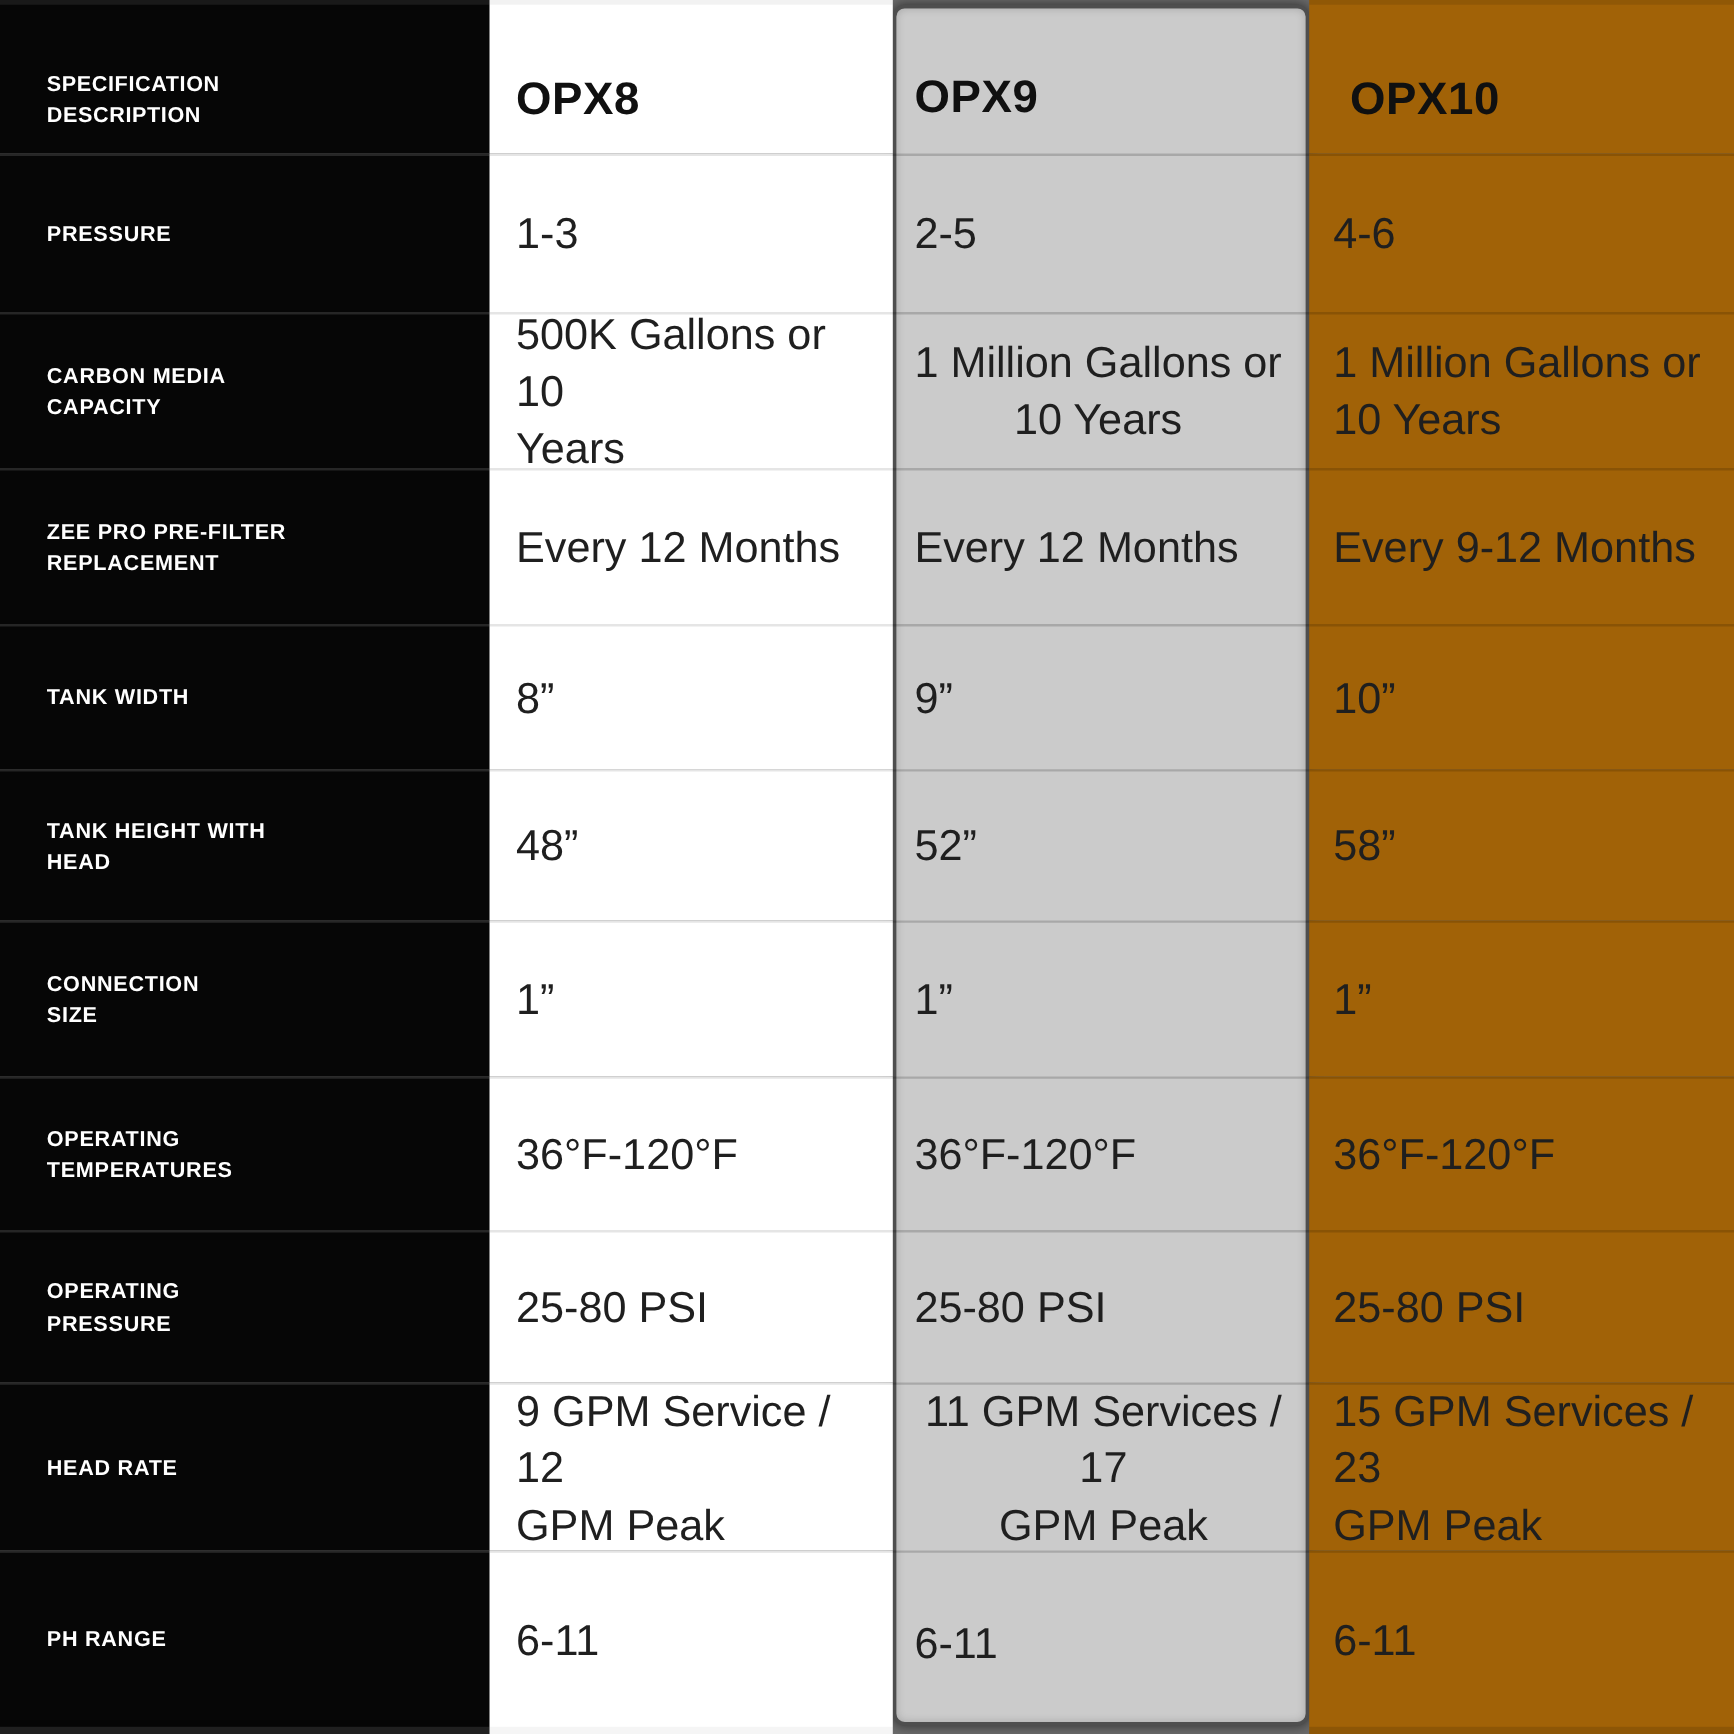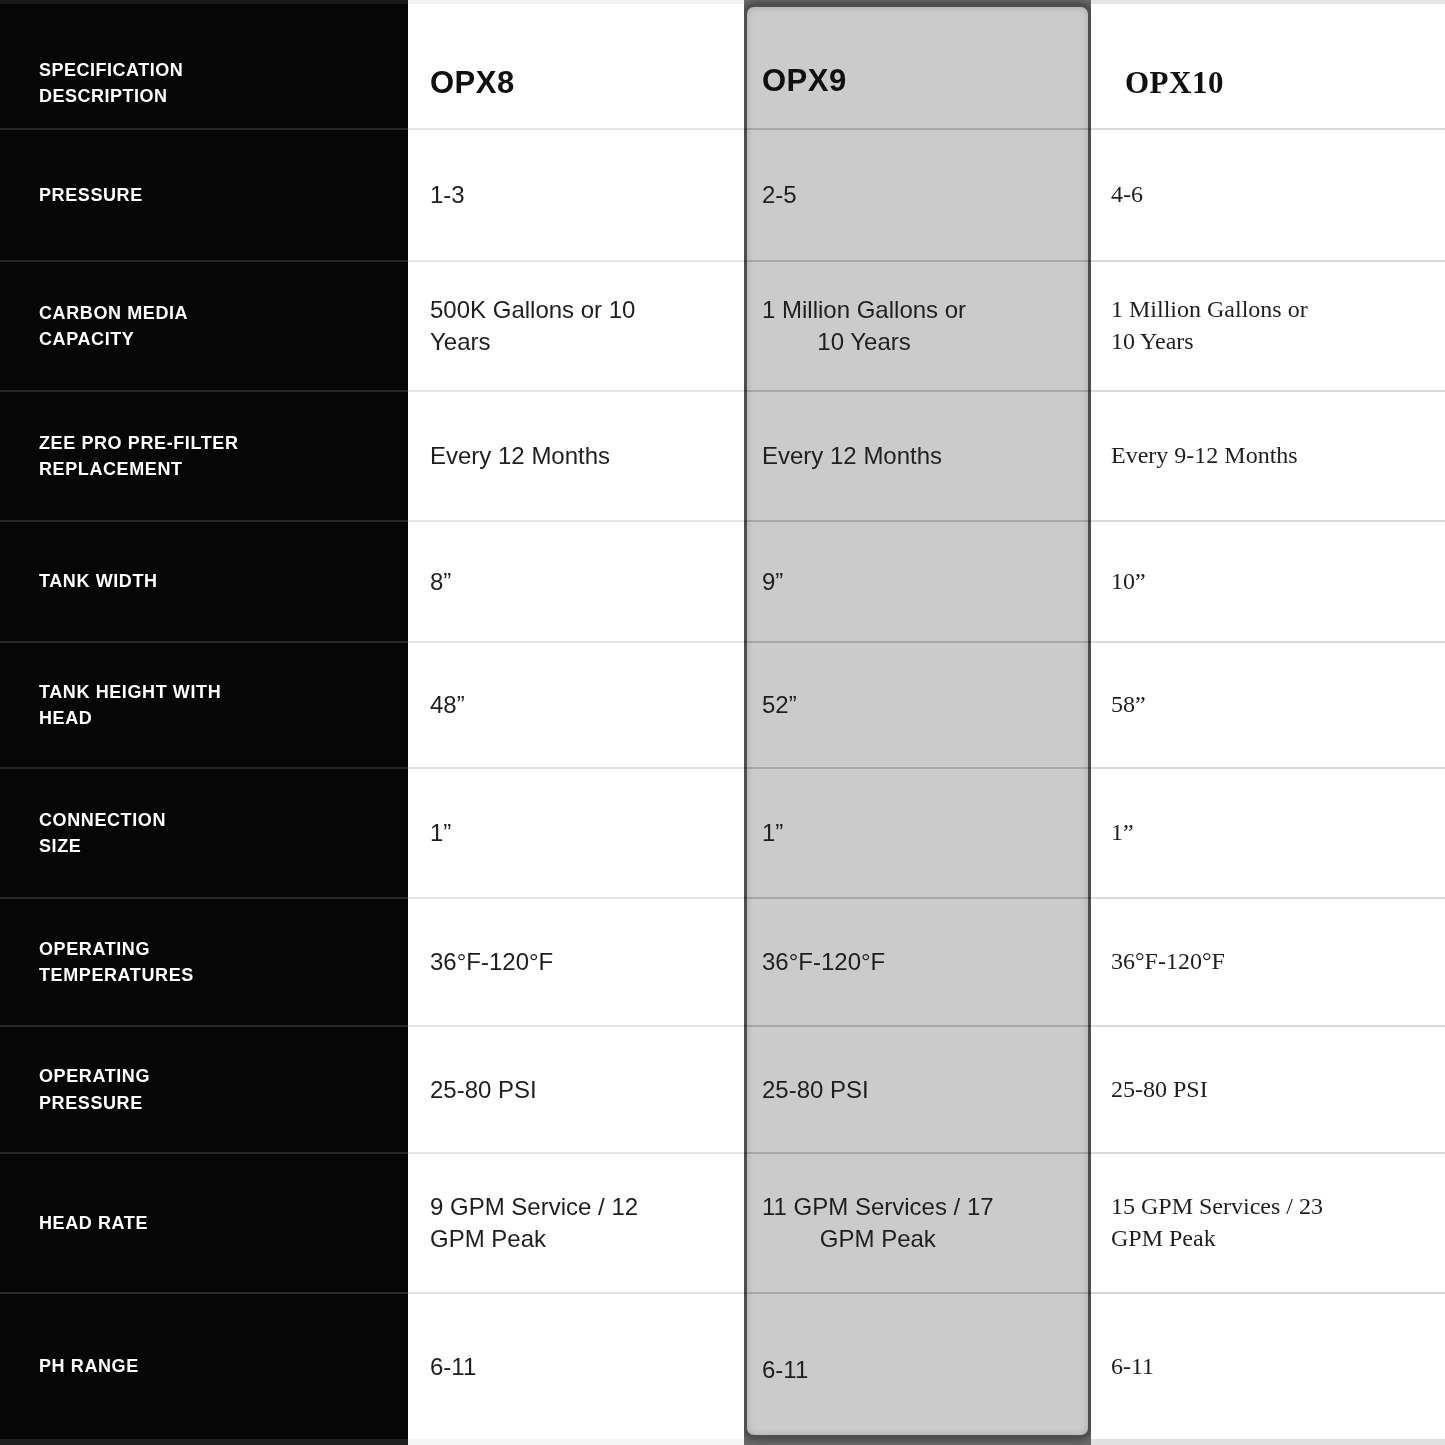--- a/index.html
+++ b/index.html
@@ -20,28 +20,28 @@
     box-sizing:border-box;
   }
   
   .c1{
     background:#060606;color:#ffffff;
     font-weight:700;font-size:18px;letter-spacing:.6px;line-height:1.45;
     padding-left:39px;padding-right:18px;
   }
   .c2{background:#ffffff;padding-left:22px;}
   .c3{background:transparent;padding-left:18px;}
-  .c4{background:#ffffff;padding-left:22px;font-family:Liberation Serif, serif;}
+  .c4{background:#a16207;padding-left:22px;}
   .c2,.c3,.c4{
-    font-size:24px;color:#1f1f1f;line-height:1.32;padding-right:14px;
+    font-size:36px;color:#1f1f1f;line-height:1.32;padding-right:14px;
     font-weight:400;
   }
   
   .hdr{padding-top:34px;font-weight:700;letter-spacing:.5px;}
-  .hdr.c2,.hdr.c3,.hdr.c4{font-size:31px;color:#101010;text-align:right;}
+  .hdr.c2,.hdr.c3,.hdr.c4{font-size:38px;color:#101010;text-align:right;}
   .hdr.c4{padding-left:34px;}
   .hdr.c1{border-top:4px solid rgba(255,255,255,.08);}
   .hdr.c2{border-top:4px solid rgba(0,0,0,.05);}
   .hdr.c4{border-top:4px solid rgba(0,0,0,.10);}
   
   .bt.c1{border-top:2px solid rgba(255,255,255,.13);}
   .bt.c2{border-top:2px solid rgba(0,0,0,.10);}
   .bt.c3{border-top:2px solid rgba(0,0,0,.17);text-align:center;}
   .bt.c4{border-top:2px solid rgba(0,0,0,.15);padding-left:20px;}
   

